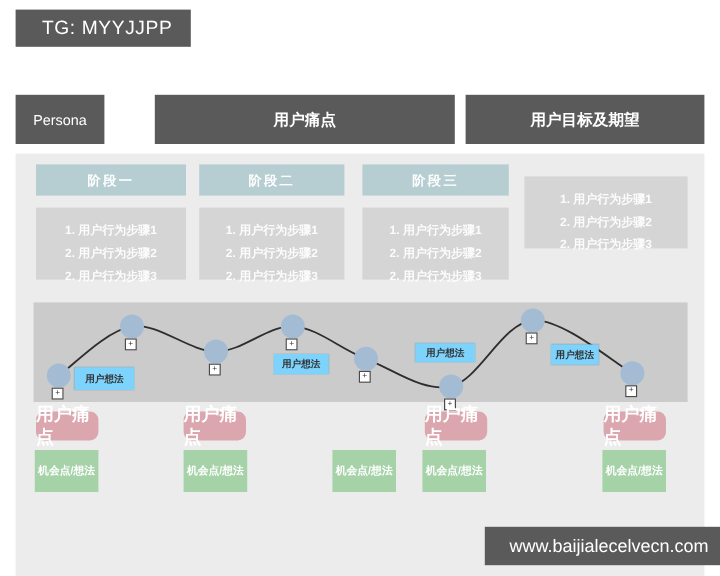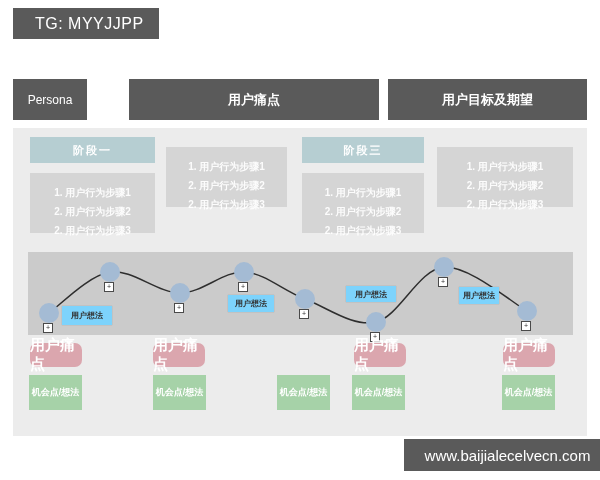--- a/index.html
+++ b/index.html
@@ -9,21 +9,21 @@
   .badge{position:absolute;background:var(--dark);color:#fff;display:flex;align-items:center;}
   .badge.top{left:13px;top:8px;width:124px;height:31px;font-size:16px;padding-left:22px;letter-spacing:.5px;}
   .badge.bottom{left:404px;top:439px;width:207px;height:32px;font-size:15px;justify-content:center;}
 
   .hdr{position:absolute;top:79px;height:41px;background:var(--dark);color:#fff;
        display:flex;align-items:center;justify-content:center;font-weight:bold;font-size:13px;}
   .hdr.persona{left:13px;width:74px;font-weight:normal;font-size:12px;text-align:center;}
   .hdr.scenario{left:129px;width:250px;}
   .hdr.goals{left:388px;width:199px;}
 
-  .panel{position:absolute;left:13px;top:128px;width:574px;height:308px;background:var(--panel);}
+  .panel{position:absolute;left:13px;top:128px;width:574px;height:352px;background:var(--panel);}
 
   .col{position:absolute;top:9px;}
   .col1{left:17px;width:125px;} .col2{left:153px;width:121px;}
   .col3{left:289px;width:122px;} .col4{left:424px;width:136px;}
   .stage{height:26px;background:var(--stage);color:#fff;font-weight:bold;font-size:11px;
          display:flex;align-items:center;justify-content:center;letter-spacing:2px;}
   .steps{margin-top:10px;height:60px;background:var(--stepbox);color:rgba(255,255,255,.93);
          font-size:10px;line-height:19px;text-align:center;padding-top:10px;box-sizing:border-box;font-weight:bold;}
 
   .band{position:absolute;left:15px;top:124px;width:545px;height:83px;background:var(--band);}
@@ -54,20 +54,21 @@
 
     <div class="col col1">
       <div class="stage">阶段一</div>
       <div class="steps">
         <div>1. 用户行为步骤1</div>
         <div>2. 用户行为步骤2</div>
         <div>2. 用户行为步骤3</div>
       </div>
     </div>
     <div class="col col2">
+      <div class="stage">阶段二</div>
       <div class="steps">
         <div>1. 用户行为步骤1</div>
         <div>2. 用户行为步骤2</div>
         <div>2. 用户行为步骤3</div>
       </div>
     </div>
     <div class="col col3">
       <div class="stage">阶段三</div>
       <div class="steps">
         <div>1. 用户行为步骤1</div>

